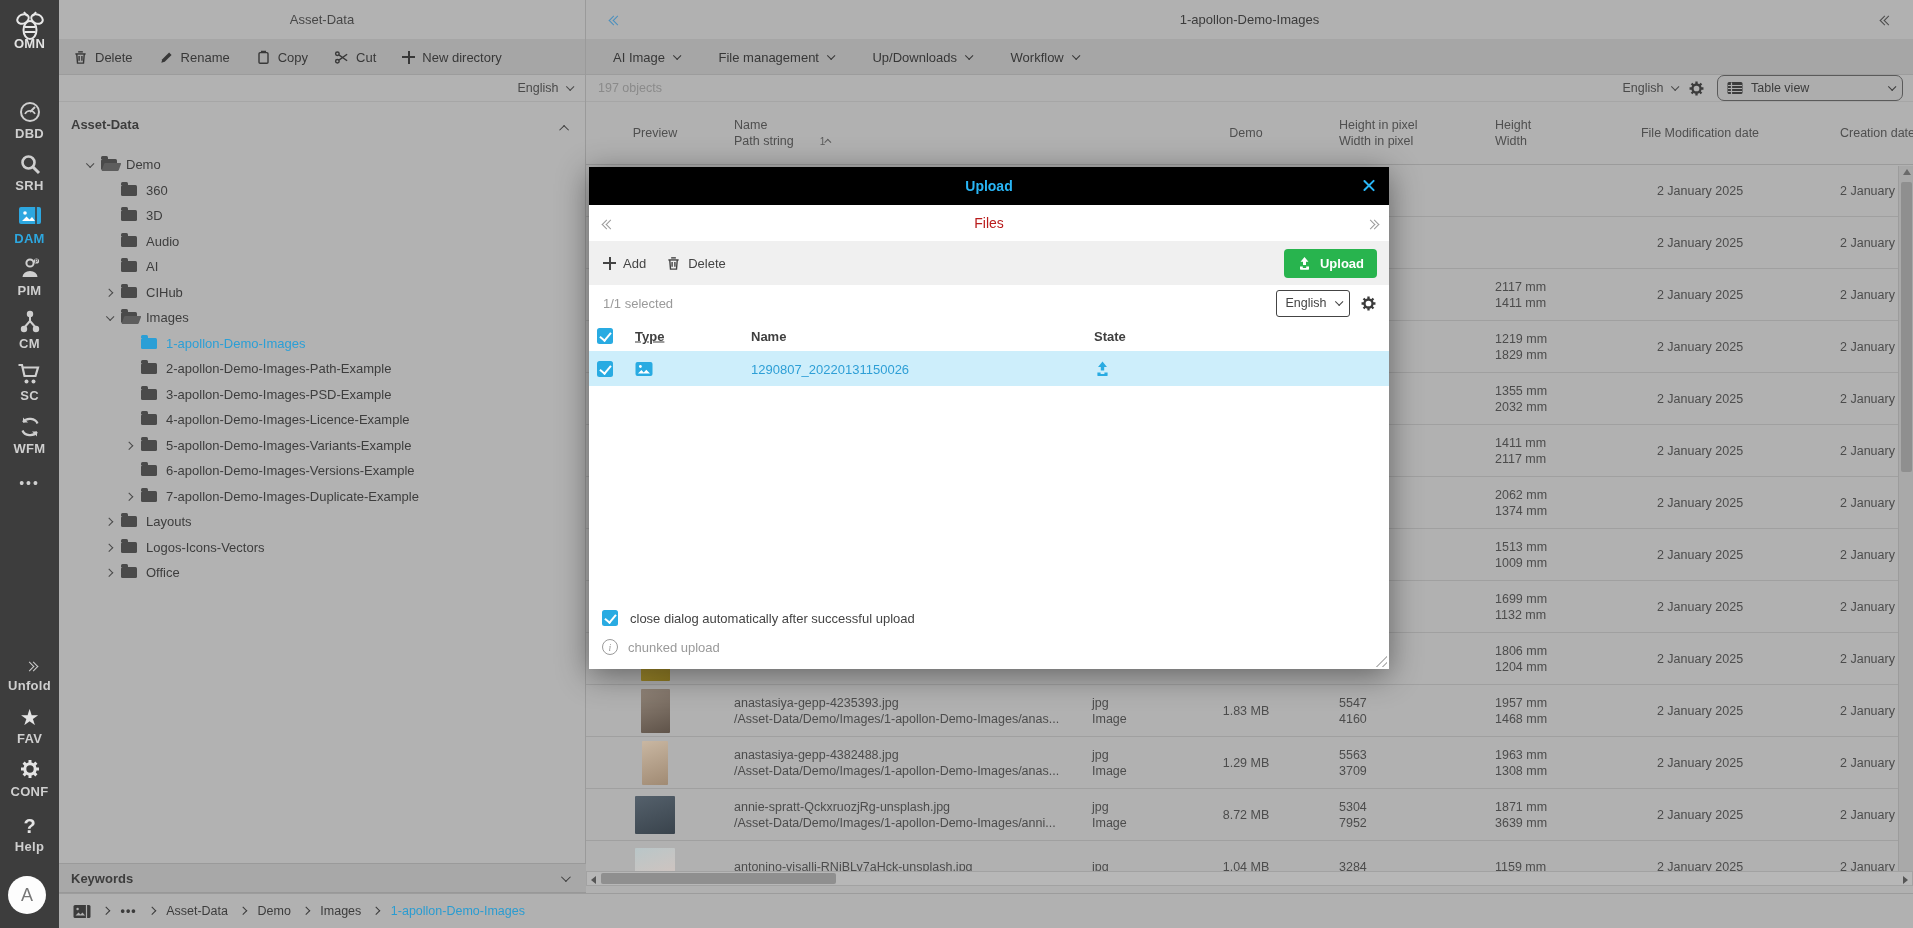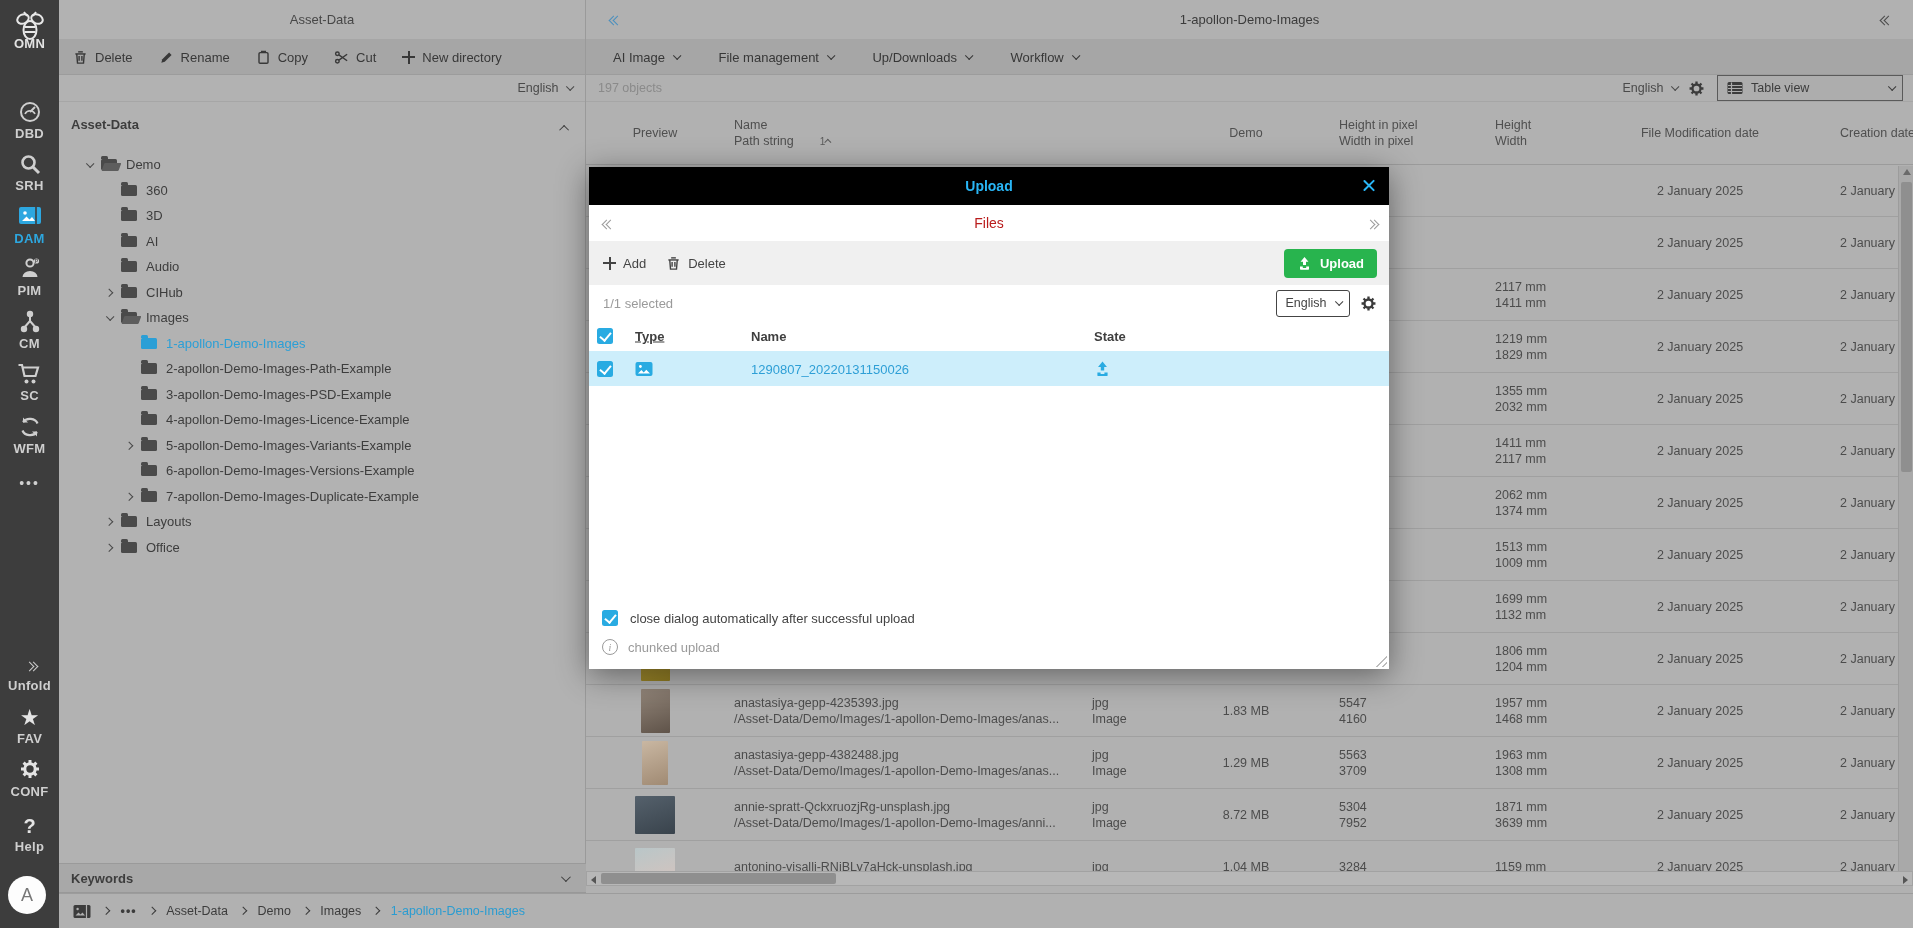--- a/index.html
+++ b/index.html
@@ -68,21 +68,21 @@
   .main { position:absolute; left:586px; top:0; right:0; height:893px; background:#b1b1b1; }
   .m-titlebar { height:40px; display:flex; align-items:center; font-size:13px; color:#3b3b3b; border-bottom:1px solid #a6a6a6; position:relative; }
   .m-titlebar .back { position:absolute; left:24px; color:#4a8fbe; }
   .m-titlebar .fwd { position:absolute; right:24px; color:#4a4a4a; }
   .m-titlebar .ttl { width:100%; text-align:center; }
   .m-menubar { height:35px; background:#a6a6a6; display:flex; align-items:center; gap:40px; padding-left:27px; font-size:13px; color:#373737; border-bottom:1px solid #9c9c9c; }
   .menu-item { display:inline-flex; align-items:center; gap:8px; cursor:pointer; }
   .m-info { height:27px; display:flex; align-items:center; font-size:12.5px; color:#8a8a8a; padding-left:12px; border-bottom:1px solid #a6a6a6; position:relative; }
   .m-info-right { position:absolute; right:10px; display:flex; align-items:center; gap:12px; color:#4a4a4a; }
   .lang-dd { display:inline-flex; align-items:center; gap:7px; }
-  .view-dd { width:186px; height:26px; border:1px solid #5a5a5a; border-radius:0; display:flex; align-items:center; gap:8px; padding:0 9px; color:#3c3c3c; background:#adadad; }
+  .view-dd { width:186px; height:26px; border:1px solid #5a5a5a; border-radius:7px; display:flex; align-items:center; gap:8px; padding:0 9px; color:#3c3c3c; background:#adadad; }
   .view-dd .sp { flex:1; }
   .gear-ic svg { width:17px; height:17px; }
 
   
   .thead { height:63px; position:relative; font-size:12.5px; color:#4f4f4f; border-bottom:1px solid #9b9b9b; }
   .thead .hc { position:absolute; top:0; height:100%; display:flex; flex-direction:column; justify-content:center; line-height:16px; }
   .tbody { position:relative; height:706px; overflow:hidden; }
   .trow { position:relative; height:52px; border-bottom:1px solid #a0a0a0; }
   .c { position:absolute; top:0; height:100%; display:flex; flex-direction:column; justify-content:center; line-height:16px; font-size:12.5px; color:#4c4c4c; }
   .col-prev { left:24px; width:90px; align-items:center; }
@@ -351,26 +351,26 @@
         <span class="lbl">360</span>
       </div>
     <div class="tn l1">
         <span class="exp"></span>
         <span class="fold"></span>
         <span class="lbl">3D</span>
       </div>
     <div class="tn l1">
         <span class="exp"></span>
         <span class="fold"></span>
-        <span class="lbl">AI</span>
+        <span class="lbl">Audio</span>
       </div>
     <div class="tn l1">
         <span class="exp"></span>
         <span class="fold"></span>
-        <span class="lbl">Audio</span>
+        <span class="lbl">AI</span>
       </div>
     <div class="tn l1">
         <span class="exp">
           <i class="chev r sm"></i>
         </span>
         <span class="fold"></span>
         <span class="lbl">CIHub</span>
       </div>
     <div class="tn l1">
         <span class="exp">
@@ -417,20 +417,27 @@
         </span>
         <span class="fold"></span>
         <span class="lbl">7-apollon-Demo-Images-Duplicate-Example</span>
       </div>
     <div class="tn l1">
         <span class="exp">
           <i class="chev r sm"></i>
         </span>
         <span class="fold"></span>
         <span class="lbl">Layouts</span>
+      </div>
+    <div class="tn l1">
+        <span class="exp">
+          <i class="chev r sm"></i>
+        </span>
+        <span class="fold"></span>
+        <span class="lbl">Logos-Icons-Vectors</span>
       </div>
     <div class="tn l1">
         <span class="exp">
           <i class="chev r sm"></i>
         </span>
         <span class="fold"></span>
         <span class="lbl">Office</span>
       </div>
   </div>
 </div>

